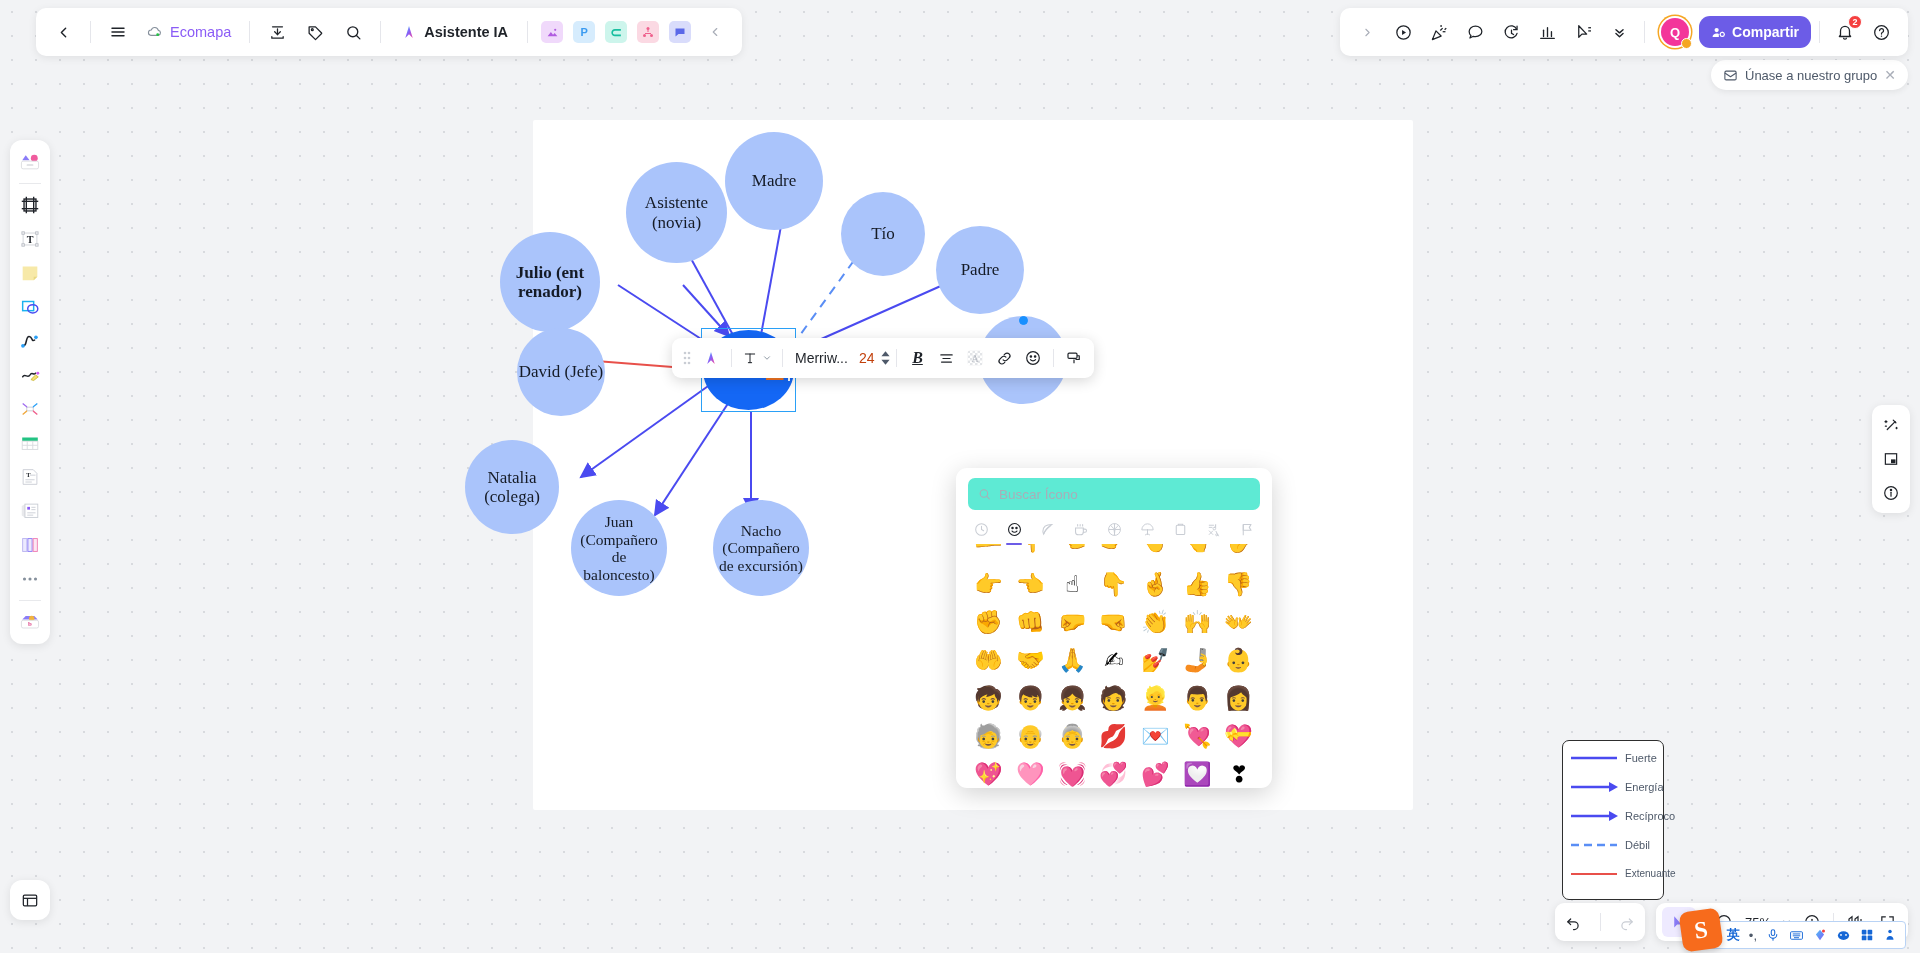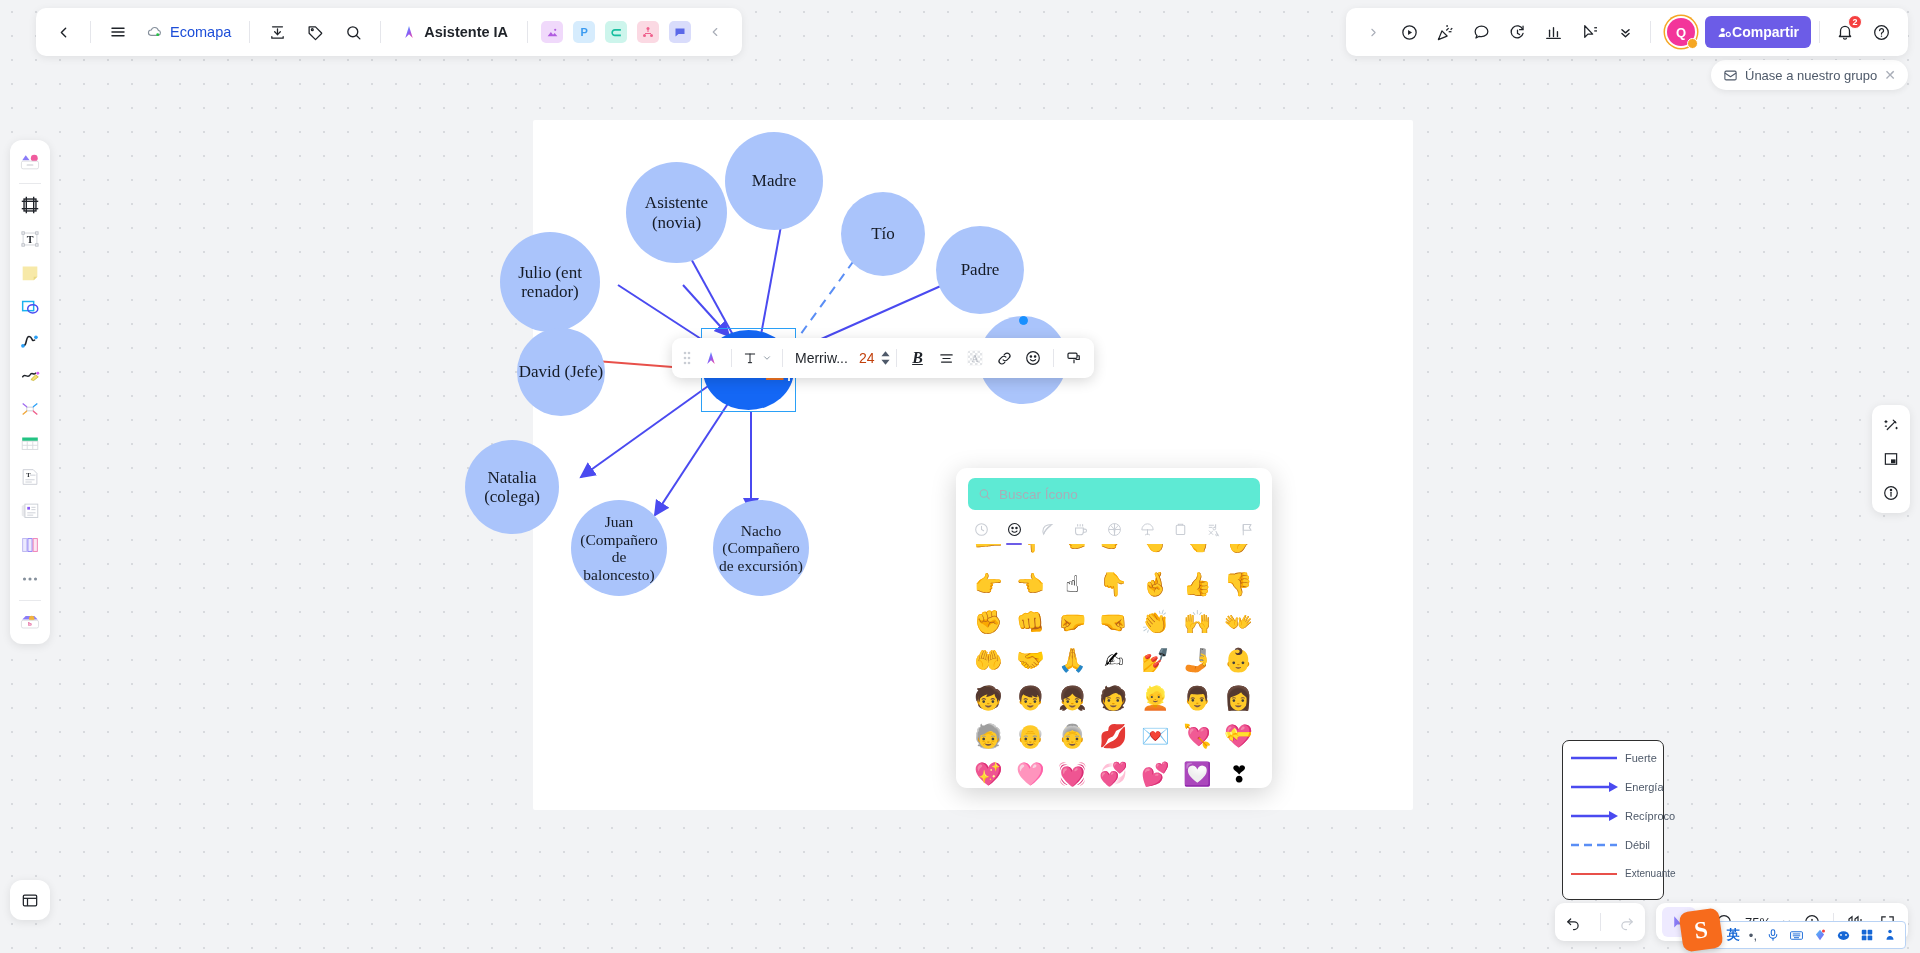--- a/index.html
+++ b/index.html
@@ -27,21 +27,21 @@
     z-index: 40;
   }
   .tb-btn {
     width: 34px; height: 34px; border-radius: 7px;
     display: flex; align-items: center; justify-content: center;
     color: #1f2329; cursor: pointer; background: transparent; border: none;
   }
   .tb-sep { width: 1px; height: 22px; background: #e5e6eb; margin: 0 6px; }
   .doc-title {
     display: flex; align-items: center; gap: 7px; padding: 0 8px;
-    font-size: 14.5px; color: #1d4ed8; cursor: pointer; white-space: nowrap;
+    font-size: 14.5px; color: #8b5cf6; cursor: pointer; white-space: nowrap;
   }
   .ai-btn {
     display: flex; align-items: center; gap: 6px; padding: 0 9px; height: 34px;
     border-radius: 7px; font-size: 14.5px; color: #1f2329; cursor: pointer;
     font-weight: 600; white-space: nowrap;
   }
   .app-ico {
     width: 22px; height: 22px; border-radius: 5px; margin: 0 3px;
     display: flex; align-items: center; justify-content: center;
     font-size: 11px; font-weight: 700; cursor: pointer;
@@ -59,22 +59,22 @@
     background: #f3359a; color: #fff; font-size: 13px; font-weight: 700;
     display: flex; align-items: center; justify-content: center;
     box-shadow: 0 0 0 2px #fff, 0 0 0 3.5px #f5a623; margin: 0 8px; cursor: pointer;
     position: relative;
   }
   .avatar::after {
     content:''; position:absolute; right:-3px; bottom:-3px;
     width:9px; height:9px; border-radius:50%; background:#f5a623; border:1.5px solid #fff;
   }
   .share-btn {
-    display: flex; align-items: center; gap: 0; height: 32px; padding: 0 12px;
-    background: #6c5ce7; color: #fff; border-radius: 6px; font-size: 14px;
+    display: flex; align-items: center; gap: 6px; height: 32px; padding: 0 12px;
+    background: #6c5ce7; color: #fff; border-radius: 11px; font-size: 14px;
     font-weight: 600; cursor: pointer; border: none; white-space: nowrap;
   }
   .bell-wrap { position: relative; }
   .badge {
     position: absolute; top: 0px; right: 0px; min-width: 14px; height: 14px;
     background: #f53f3f; color: #fff; border-radius: 8px; font-size: 9px;
     font-weight: 700; display: flex; align-items: center; justify-content: center;
     padding: 0 3px; border: 1.2px solid #fff;
   }
 
@@ -297,21 +297,21 @@
     </svg>
 
     <div class="node" style="left:192px; top:12px; width:98px; height:98px;text-align:right;">
       <span>Madre</span>
     </div>
 
     <div class="node" style="left:93px; top:42px; width:101px; height:101px;">
       <span style="padding:0 6px">Asistente (novia)</span>
     </div>
 
-    <div class="node" style="left:-33px; top:112px; width:100px; height:100px;">
+    <div class="node" style="left:-33px; top:112px; width:100px; height:100px;font-weight:bold;">
       <span style="padding:0 8px">Julio (ent renador)</span>
     </div>
 
     <div class="node" style="left:308px; top:72px; width:84px; height:84px;">
       <span>Tío</span>
     </div>
 
     <div class="node" style="left:403px; top:106px; width:88px; height:88px;text-align:center;">
       <span>Padre</span>
     </div>

